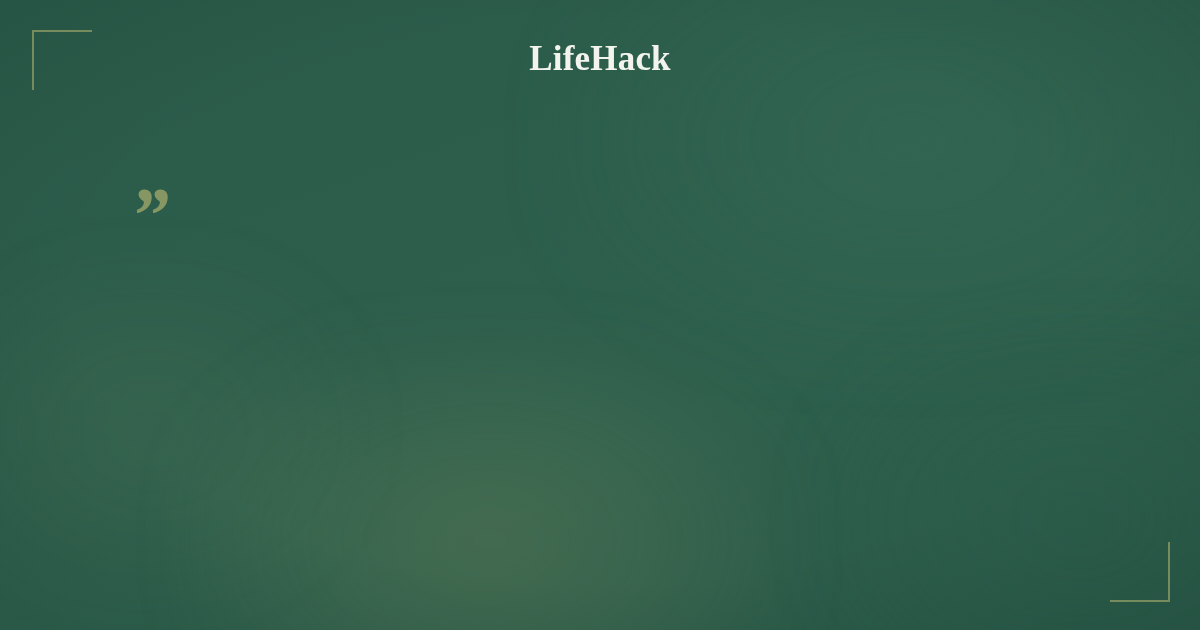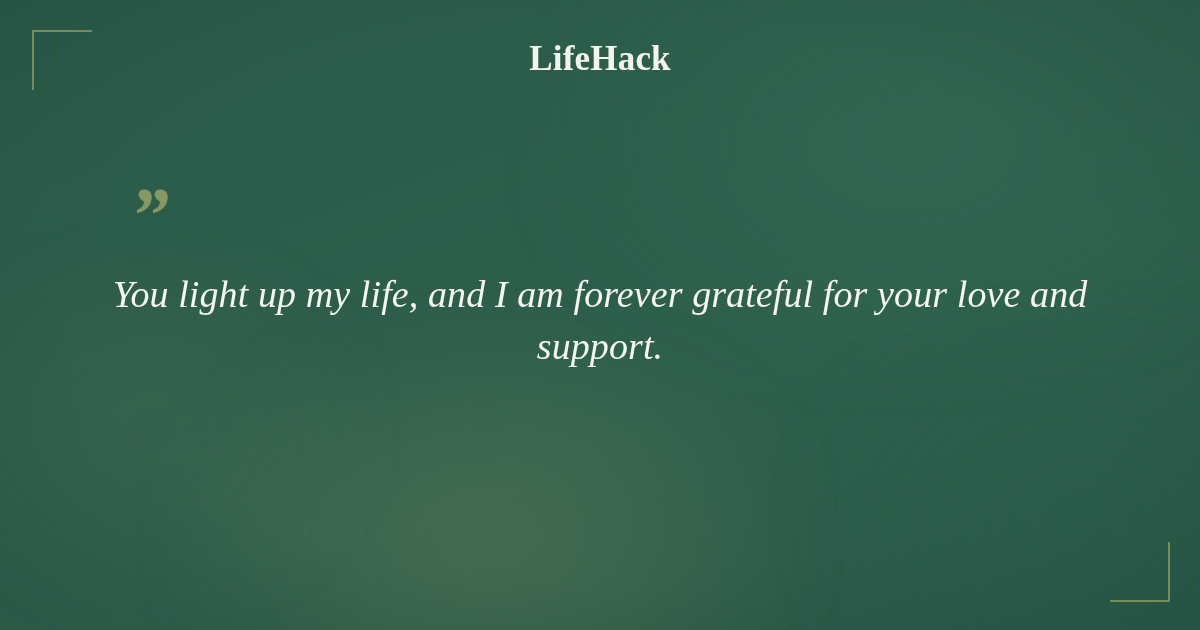--- a/index.html
+++ b/index.html
@@ -162,15 +162,14 @@
   <div id="bg-vignette"></div>
 
   <div class="corner" id="corner-tl"></div>
 
   <div class="corner" id="corner-br"></div>
 
   <div id="logo">LifeHack</div>
 
   <div id="quote-glyph">”</div>
 
-  <div id="quote-text">You light up my life, and I am forever grateful for your love and support.</div>
 
 </div>
 
 </body></html>

